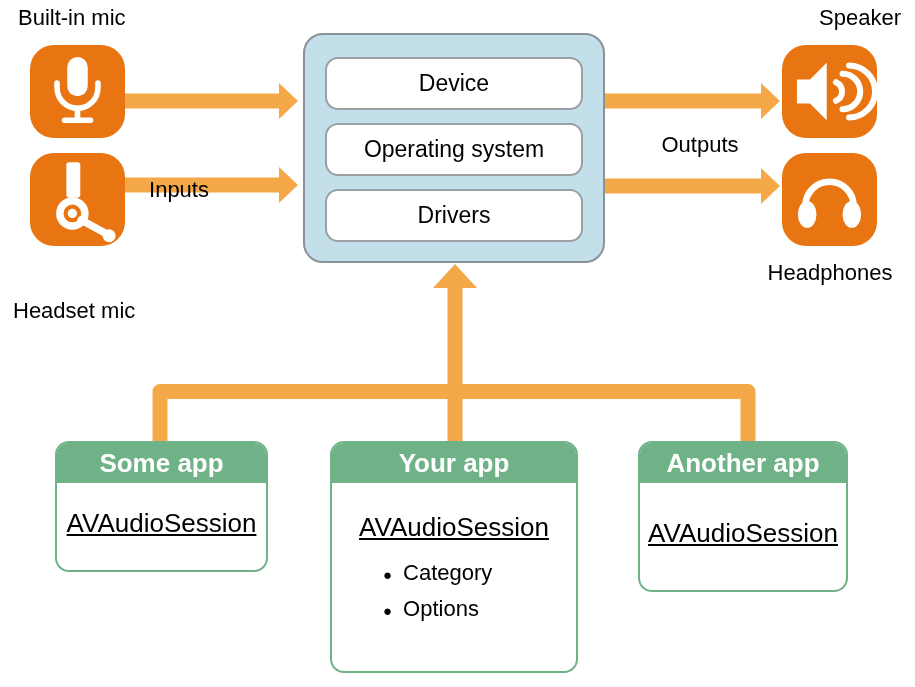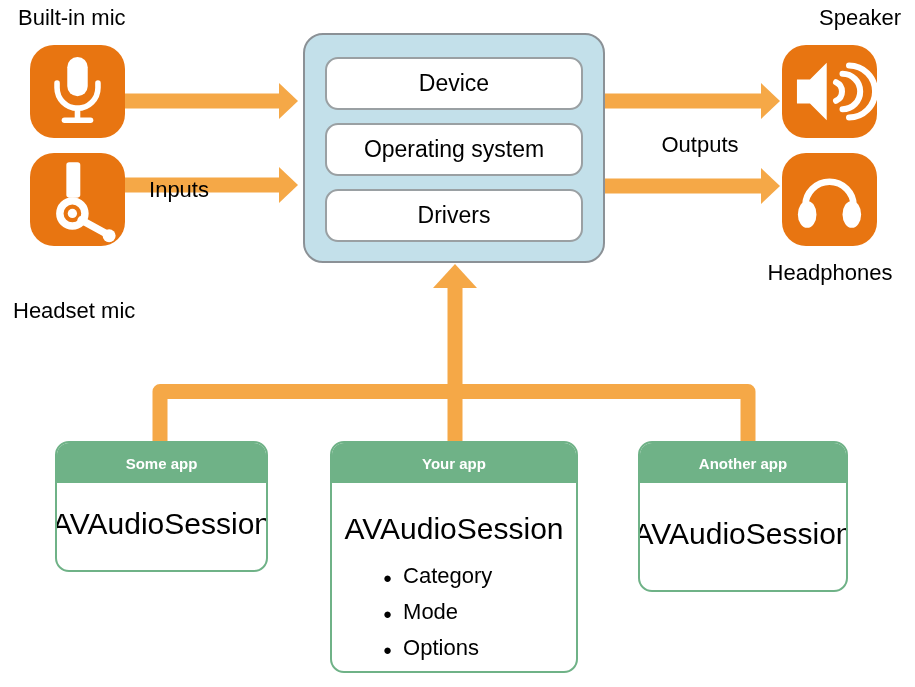--- a/index.html
+++ b/index.html
@@ -44,26 +44,26 @@
   .app-card{
     position:absolute;box-sizing:border-box;background:#ffffff;
     border:2px solid #6FB287;border-radius:14px;z-index:3;overflow:hidden;
     display:flex;flex-direction:column;
   }
   .card-some{left:55px;top:441px;width:213px;height:131px;}
   .card-your{left:330px;top:441px;width:248px;height:232px;text-align:center;}
   .card-another{left:638px;top:441px;width:210px;height:151px;}
   .app-header{
     height:40px;flex:0 0 40px;background:#6FB287;color:#ffffff;font-weight:bold;
-    font-size:15px;display:flex;align-items:center;justify-content:center;
+    font-size:26px;display:flex;align-items:center;justify-content:center;
   }
   .app-body{flex:1;display:flex;flex-direction:column;align-items:center;}
   .card-some .app-body,.card-another .app-body{justify-content:center;padding-bottom:6px;}
   .card-your .app-body{padding-top:29px;}
-  .class-name{font-size:30px;}
+  .class-name{font-size:26px;text-decoration:underline;}
   .bullet-list{
     list-style:none;margin:12px 12px 0 0;padding:0;align-self:flex-start;margin-left:51px;
   }
   .bullet-list li{
     display:flex;align-items:center;height:36px;font-size:22px;
   }
   .bullet-list li::before{
     content:"●";font-size:15px;margin-right:11px;position:relative;top:1px;
   }
 </style>
@@ -145,21 +145,20 @@
       <div class="class-name">AVAudioSession</div>
     </div>
   </div>
 
   <div class="app-card card-your">
     <div class="app-header">Your app</div>
     <div class="app-body">
       <div class="class-name">AVAudioSession</div>
       <ul class="bullet-list">
         <li>Category</li>
-        <li>Mode</li>
         <li>Options</li>
       </ul>
     </div>
   </div>
 
   <div class="app-card card-another">
     <div class="app-header">Another app</div>
     <div class="app-body">
       <div class="class-name">AVAudioSession</div>
     </div>

